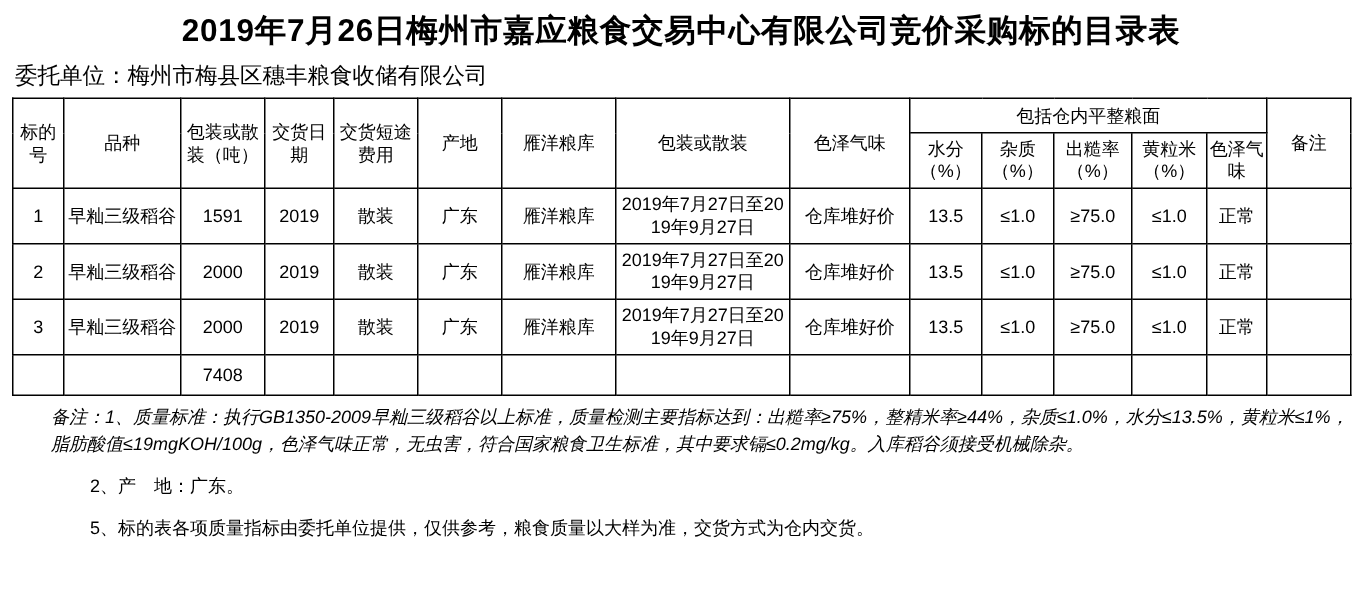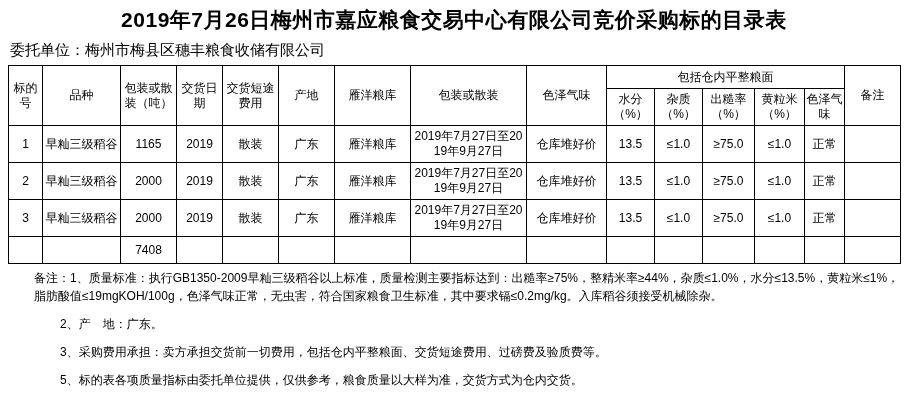--- a/index.html
+++ b/index.html
@@ -53,21 +53,21 @@
   .sum-row td{ height:24px; }
   .notes{
     margin-top:0px;
     font-size:12px;
     line-height:1.5;
   }
   .note{
     padding:5px 0 5px 26px;
     text-indent:0;
   }
-  .note-1{ padding-left:26px; }
+  .note-1{ padding-left:26px;font-style:italic; }
   .note-indent{ padding-left:52px; }
 </style>
 </head>
 <body>
 
 <div class="page">
 
   <div class="title">2019年7月26日梅州市嘉应粮食交易中心有限公司竞价采购标的目录表</div>
 
   <div class="consignor">委托单位：梅州市梅县区穗丰粮食收储有限公司</div>
@@ -109,21 +109,21 @@
         <th>杂质（%）</th>
         <th>出糙率（%）</th>
         <th>黄粒米（%）</th>
         <th>色泽气味</th>
       </tr>
     </thead>
     <tbody>
       <tr class="row">
         <td>1</td>
         <td>早籼三级稻谷</td>
-        <td>1165</td>
+        <td>1591</td>
         <td>2019</td>
         <td>散装</td>
         <td>广东</td>
         <td>雁洋粮库</td>
         <td class="small">2019年7月27日至2019年9月27日</td>
         <td class="small">仓库堆好价</td>
         <td>13.5</td>
         <td>≤1.0</td>
         <td>≥75.0</td>
         <td>≤1.0</td>
@@ -180,17 +180,16 @@
         <td></td>
         <td></td>
         <td></td>
       </tr>
     </tbody>
   </table>
 
   <div class="notes">
     <div class="note note-1">备注：1、质量标准：执行GB1350-2009早籼三级稻谷以上标准，质量检测主要指标达到：出糙率≥75%，整精米率≥44%，杂质≤1.0%，水分≤13.5%，黄粒米≤1%，脂肪酸值≤19mgKOH/100g，色泽气味正常，无虫害，符合国家粮食卫生标准，其中要求镉≤0.2mg/kg。入库稻谷须接受机械除杂。</div>
     <div class="note note-indent">2、产　地：广东。</div>
-    <div class="note note-indent">3、采购费用承担：卖方承担交货前一切费用，包括仓内平整粮面、交货短途费用、过磅费及验质费等。</div>
     <div class="note note-indent">5、标的表各项质量指标由委托单位提供，仅供参考，粮食质量以大样为准，交货方式为仓内交货。</div>
   </div>
 
 </div>
 
 </body></html>

